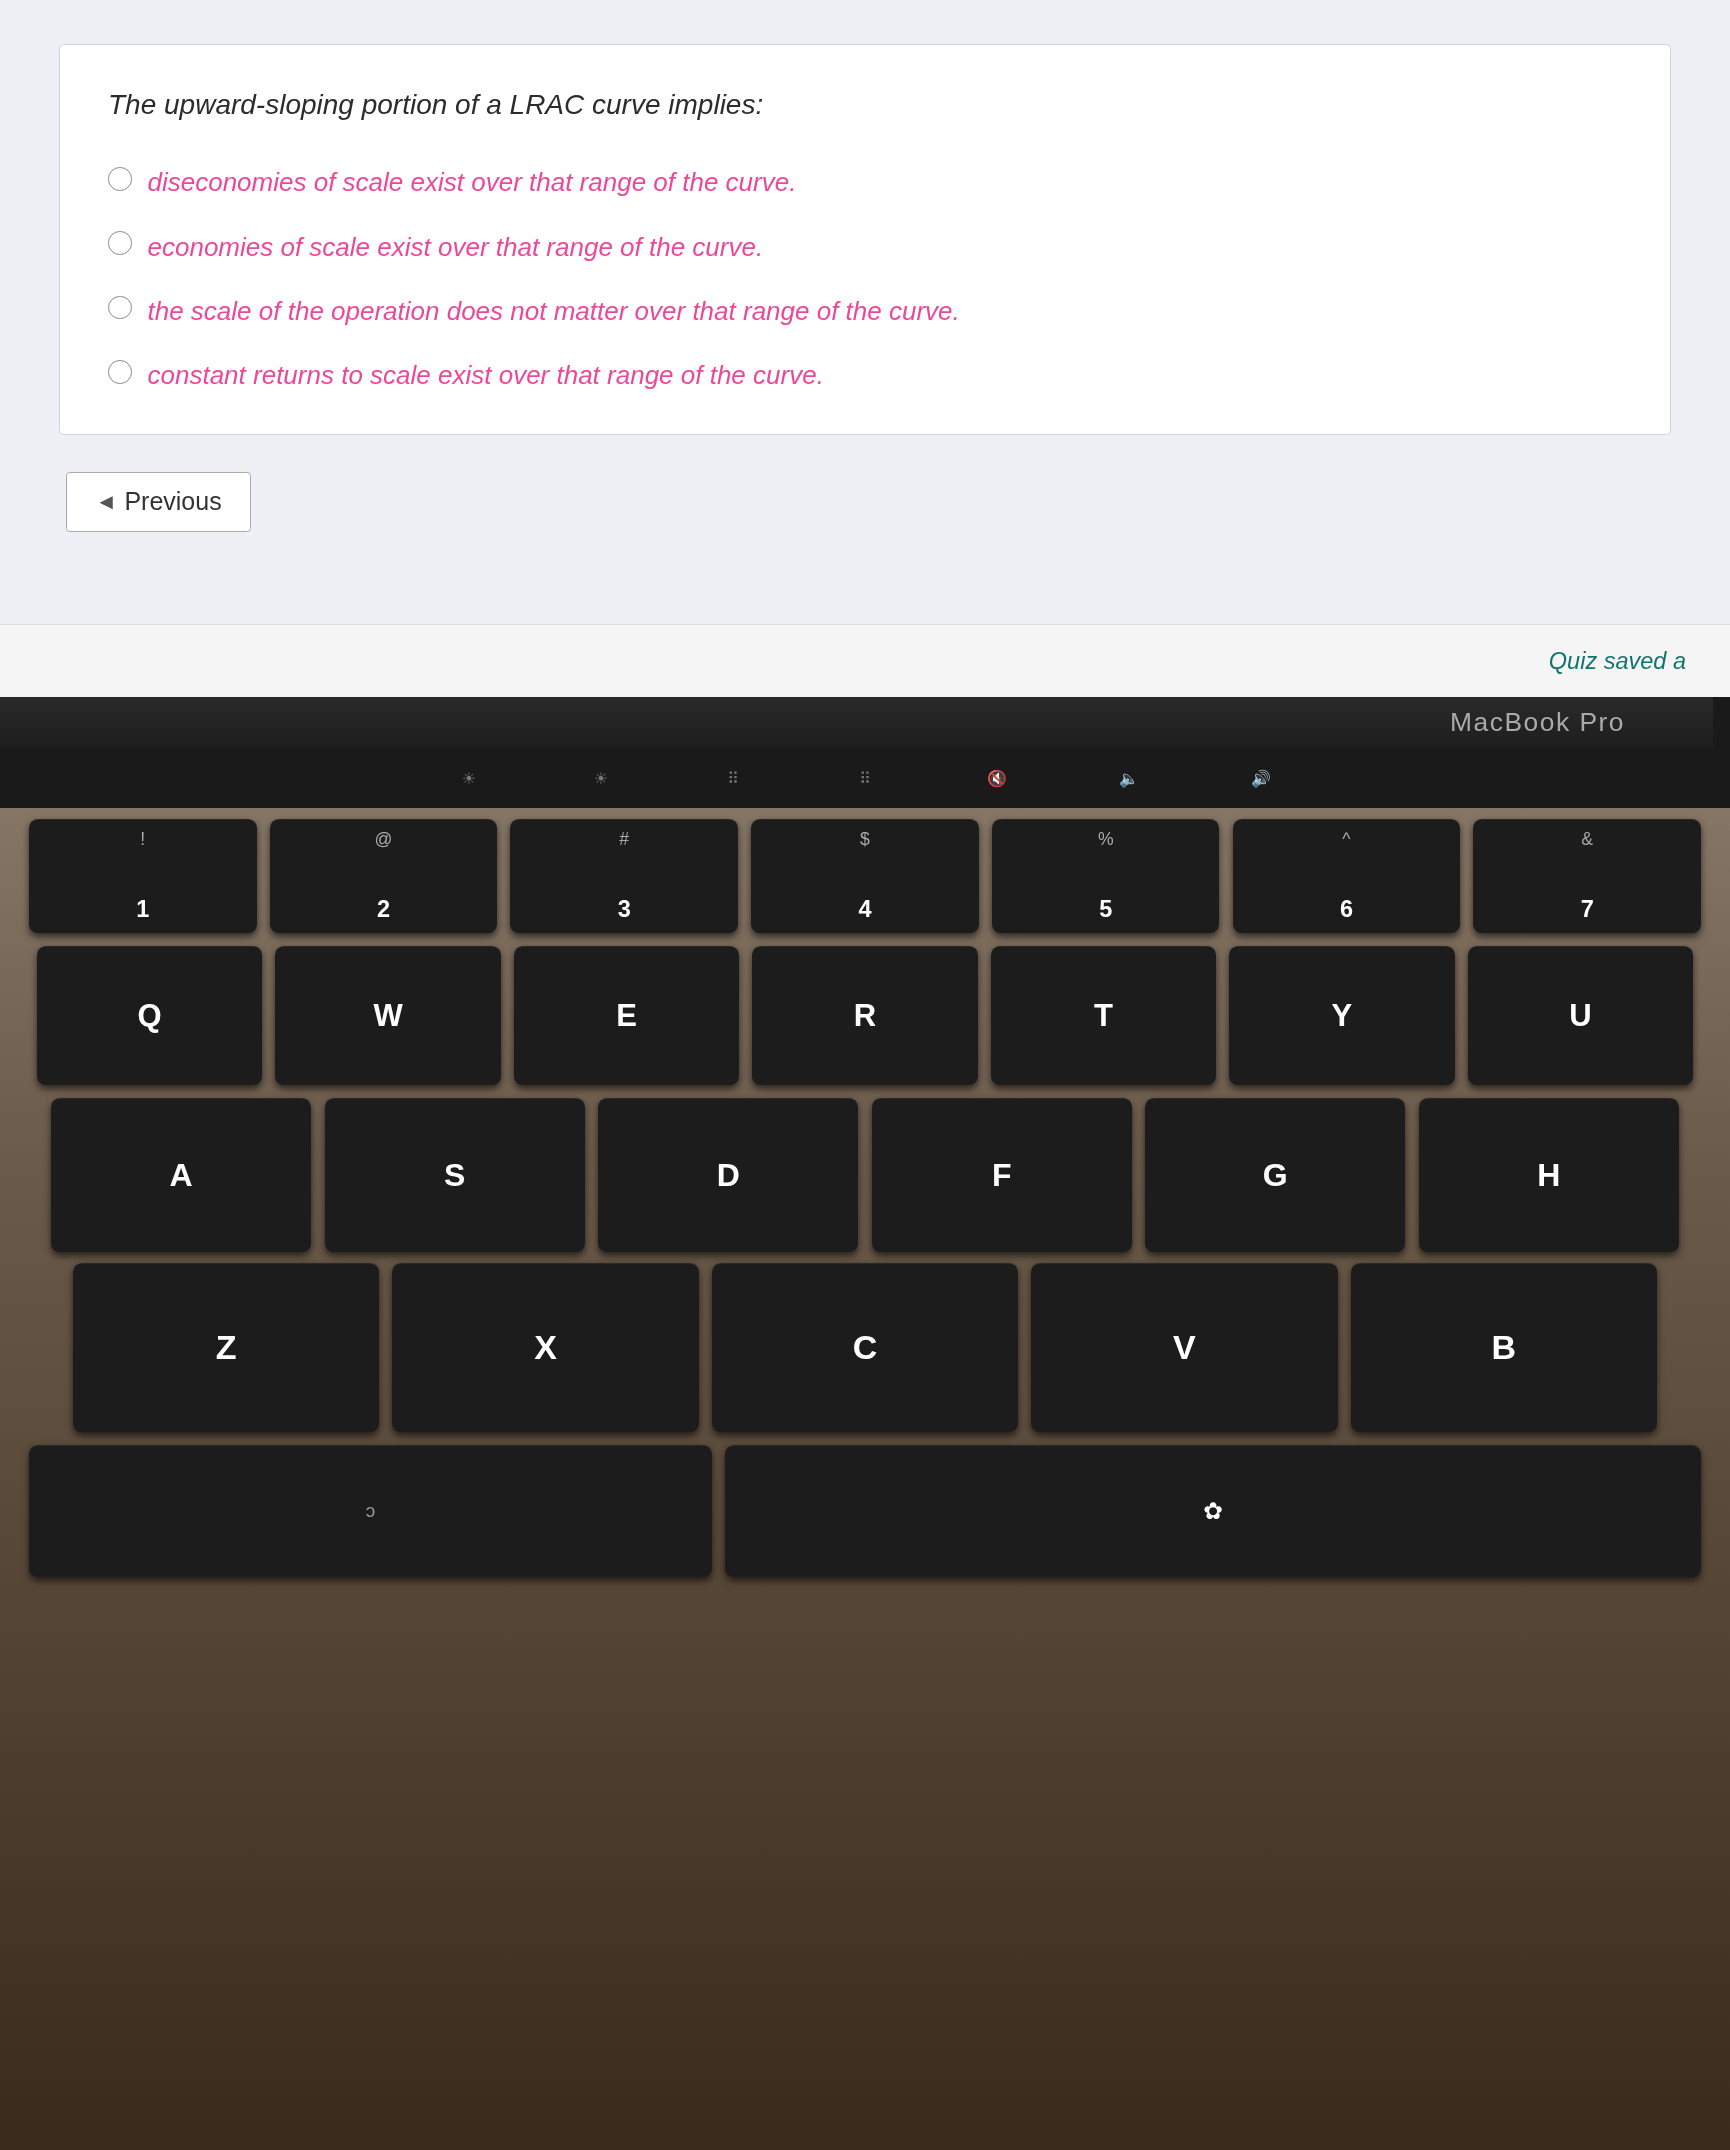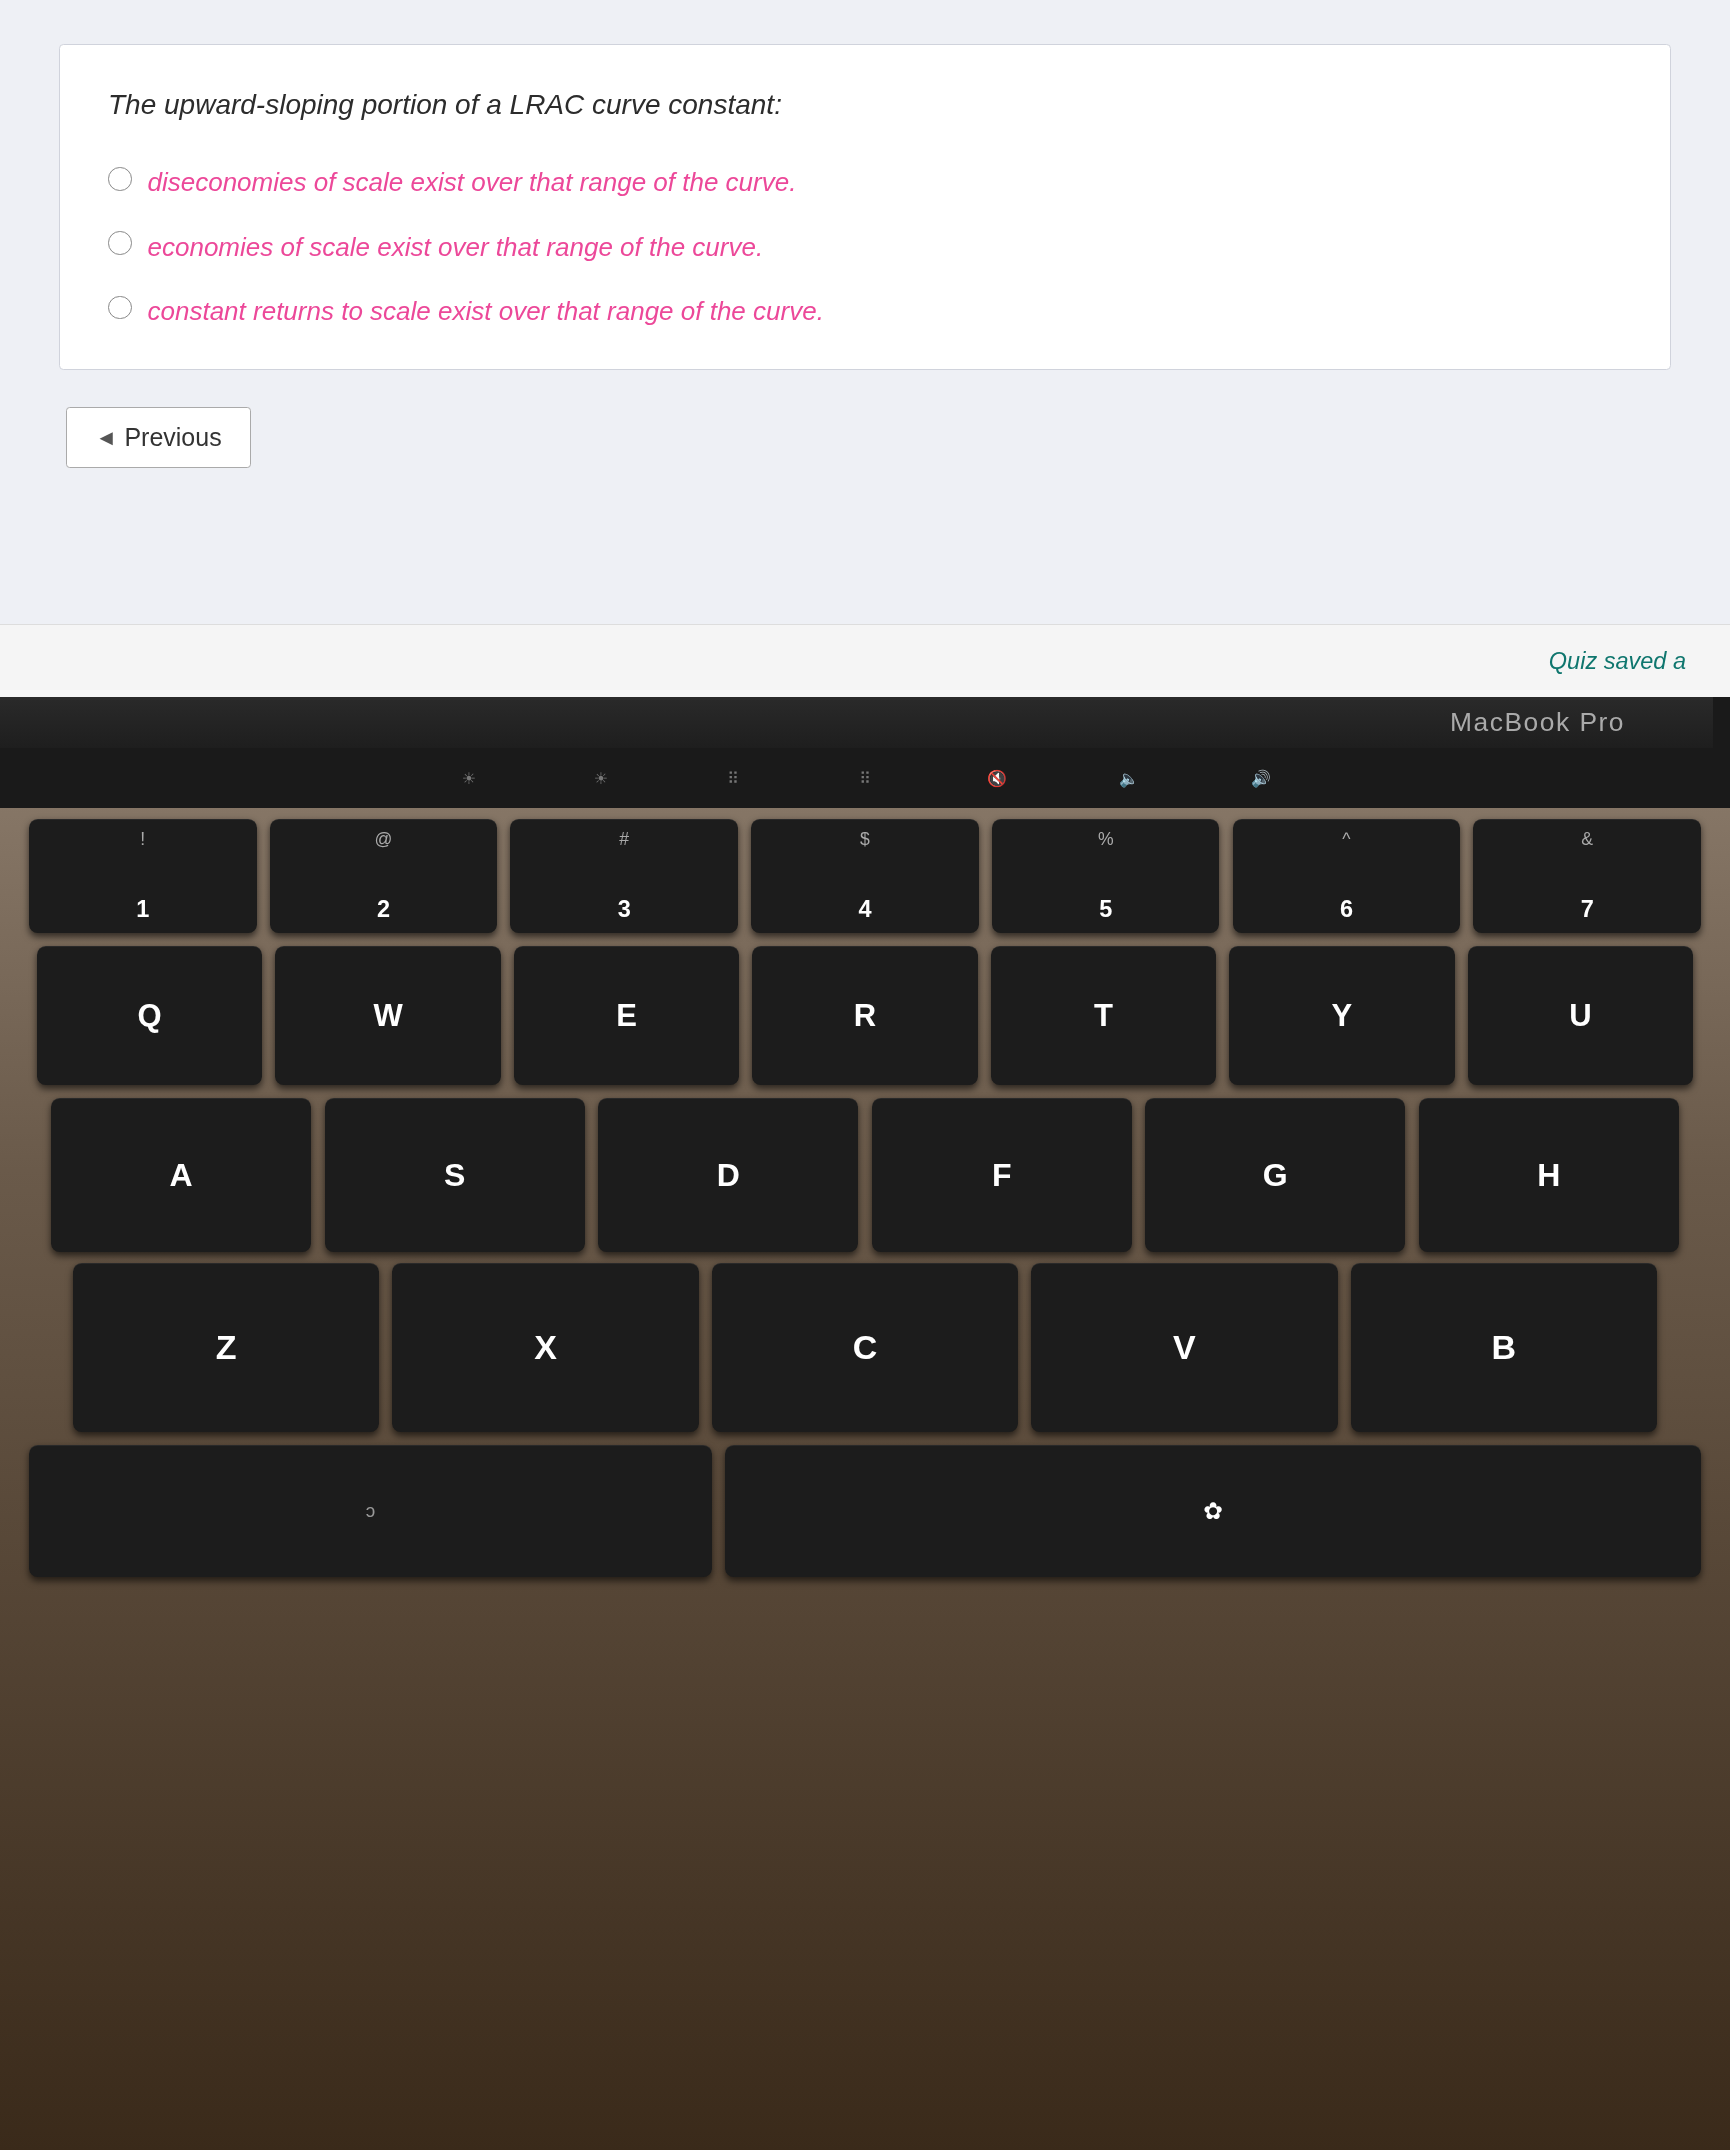--- a/index.html
+++ b/index.html
@@ -328,33 +328,37 @@
       font-size: 16px;
     }
   </style>
 </head>
 <body>
 
 <div class="screen">
   <div class="quiz-content">
 
     <div class="question-box">
-      <p class="question-text">The upward-sloping portion of a LRAC curve constant:</p>
+      <p class="question-text">The upward-sloping portion of a LRAC curve implies:</p>
 
       <ul class="options-list">
         <li class="option-item">
           <div class="radio-circle"></div>
           <span class="option-label">diseconomies of scale exist over that range of the curve.</span>
         </li>
         <li class="option-item">
           <div class="radio-circle"></div>
           <span class="option-label">economies of scale exist over that range of the curve.</span>
         </li>
         <li class="option-item">
           <div class="radio-circle"></div>
+          <span class="option-label">the scale of the operation does not matter over that range of the curve.</span>
+        </li>
+        <li class="option-item">
+          <div class="radio-circle"></div>
           <span class="option-label">constant returns to scale exist over that range of the curve.</span>
         </li>
       </ul>
     </div>
 
     <div class="navigation-row">
       <button class="prev-button">
         <span class="prev-arrow">◄</span>
         <span>Previous</span>
       </button>

